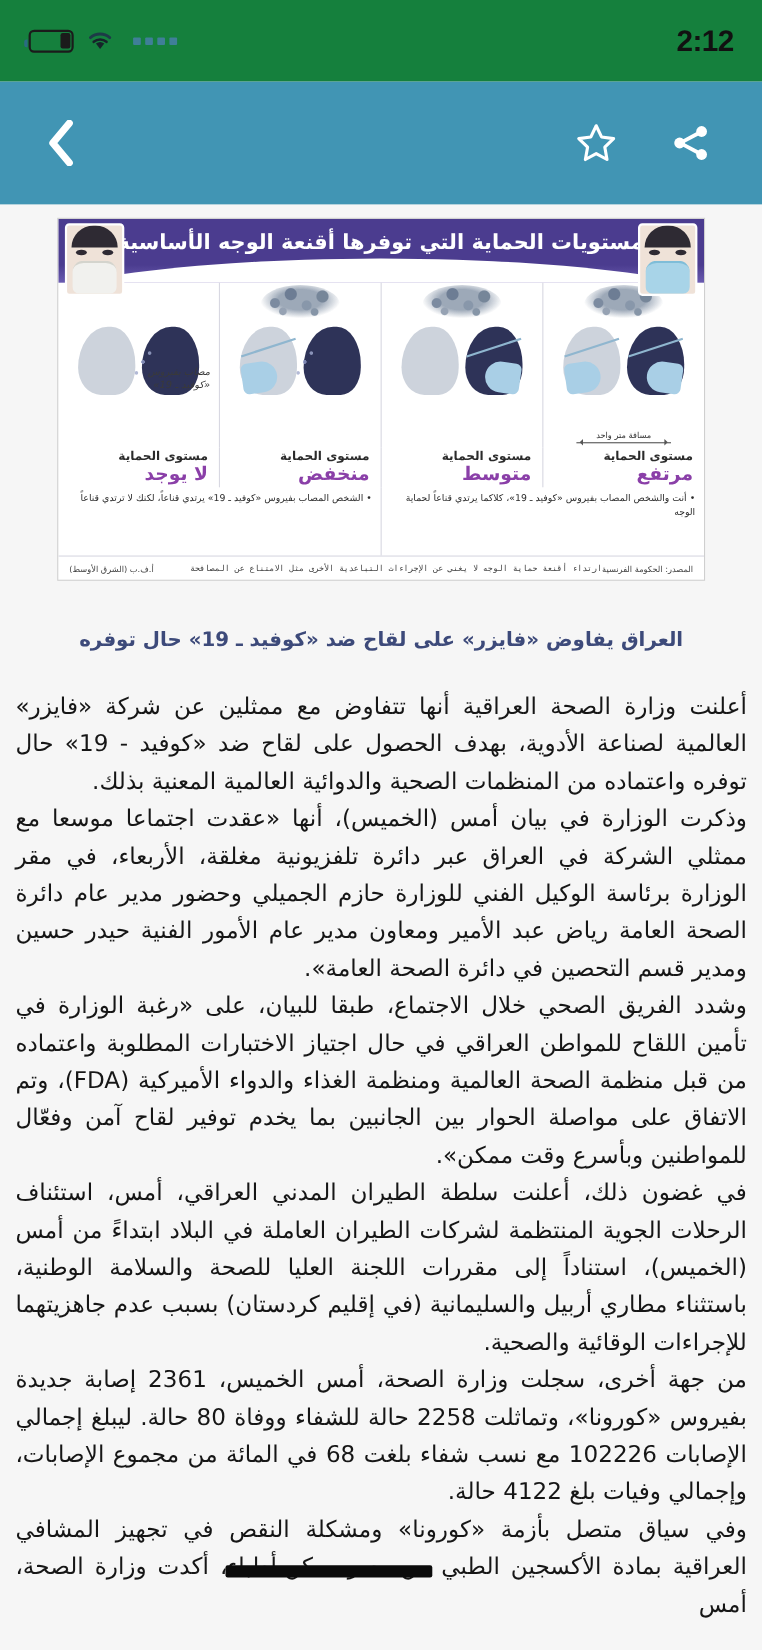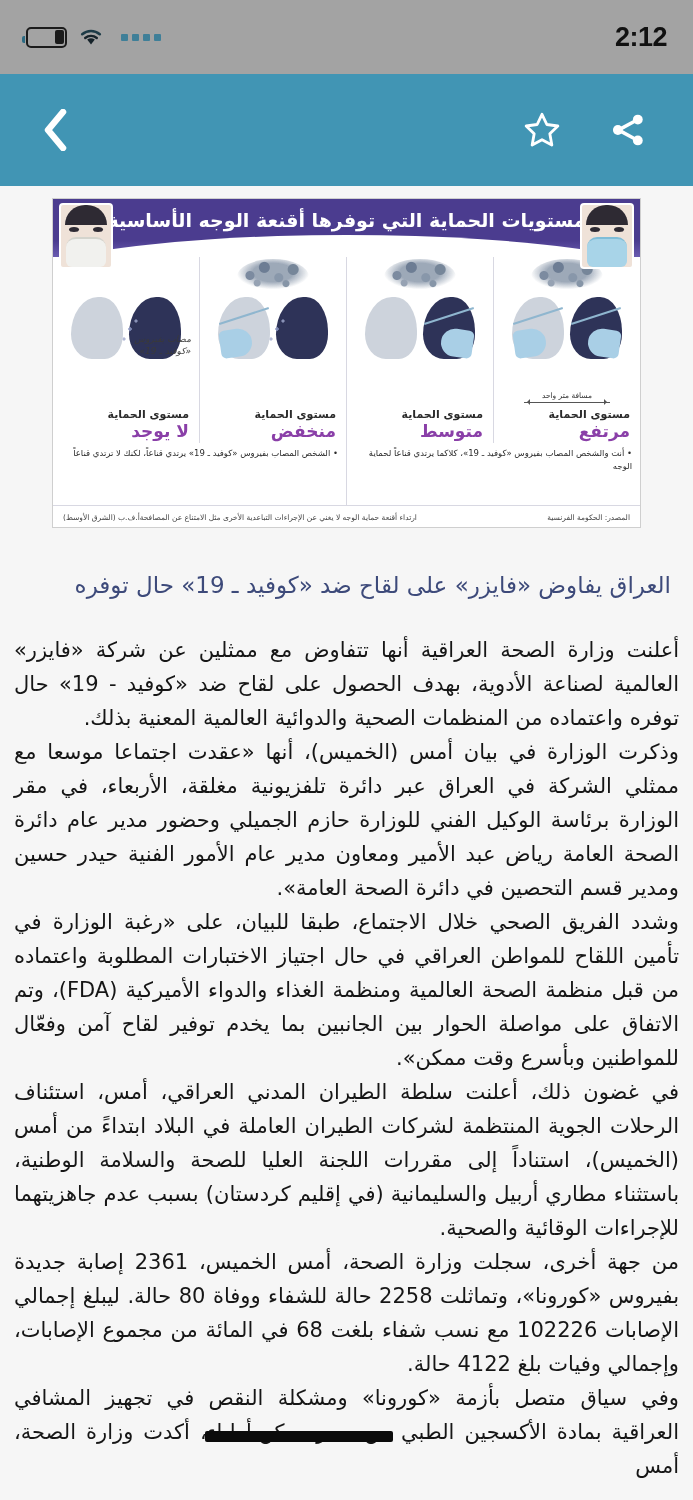--- a/index.html
+++ b/index.html
@@ -19,21 +19,21 @@
     width: 693px;
     height: 1500px;
     background: #f6f6f6;
     overflow: hidden;
   }
 
   
   .statusbar {
     position: relative;
     height: 74px;
-    background: #a3a3a3;
+    background: #15803d;
     display: flex;
     align-items: center;
     padding: 0 26px;
     box-sizing: border-box;
   }
   .status-left {
     display: flex;
     align-items: center;
     gap: 11px;
   }
@@ -376,29 +376,29 @@
     display: flex;
     direction: rtl;
     justify-content: space-between;
     align-items: center;
     border-top: 1px solid #d8d8e2;
     height: 22px;
     padding: 0 10px;
     font-size: 7.5px;
     color: #444;
   }
-  .ig-foot .mid { flex: 1; text-align: left; }
+  .ig-foot .mid { flex: 1; text-align: right; font-family: Liberation Mono, monospace; }
 
   
   .headline {
     direction: rtl;
-    text-align: right;
+    text-align: center;
     color: #3d4a7a;
-    font-size: 23px;
-    font-weight: normal;
+    font-size: 18px;
+    font-weight: bold;
     padding: 40px 22px 30px 22px;
     line-height: 1.5;
     font-family: "DejaVu Sans", sans-serif;
   }
 
   
   .article {
     direction: rtl;
     text-align: justify;
     text-align-last: right;

